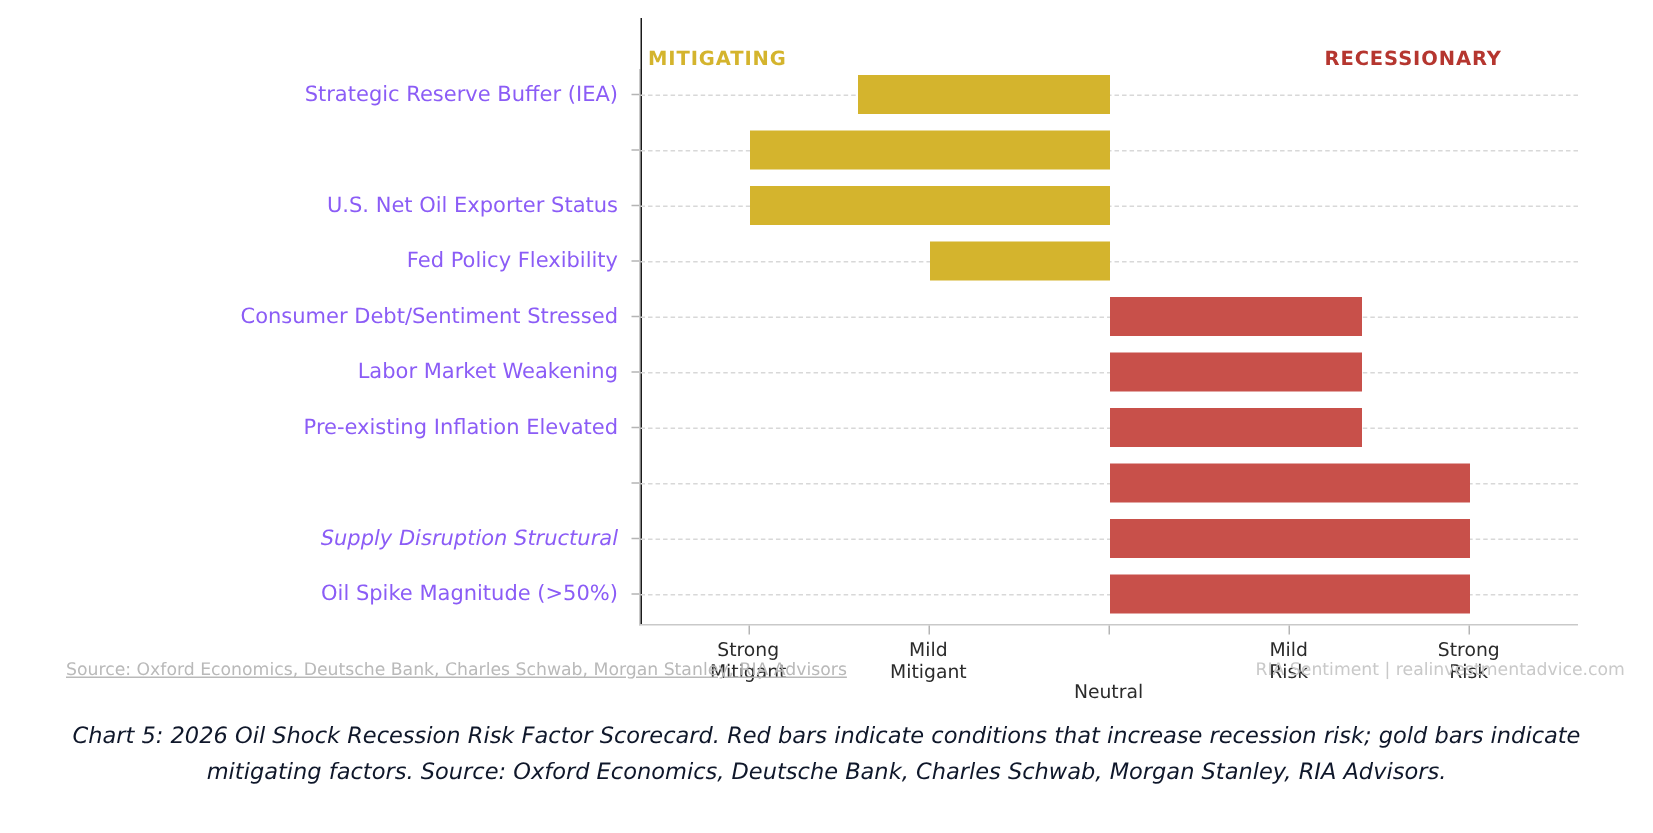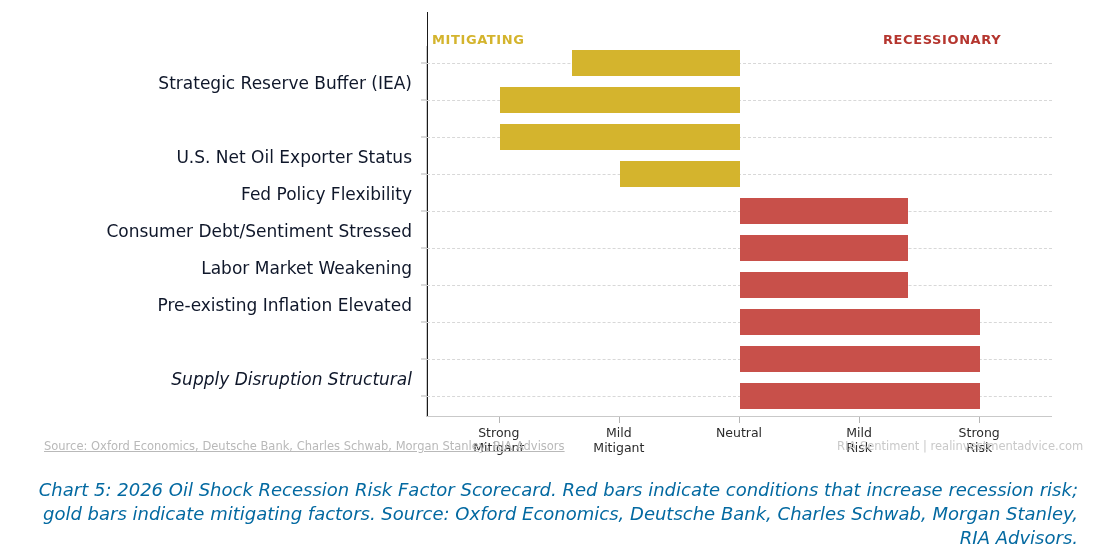--- a/index.html
+++ b/index.html
@@ -61,24 +61,23 @@
   .ylabels-layer {
     position: absolute;
     left: 0; top: 46px;
     width: 420px;
     height: 371px;
   }
   .ylabel-item {
     position: absolute;
     right: 8px;
     white-space: nowrap;
-    font-size: 17px;
-    color: #0f172a;
+    font-size: 14px;
+    color: #8b5cf6;
     transform: translateY(-50%);
-    margin-top: 20px;
   }
   .ytick {
     position: absolute;
     width: 5px;
     height: 0;
     border-top: 1px solid #b5b5b5;
     left: 421px;
     transform: translateY(-50%);
   }
 
@@ -133,26 +132,26 @@
     font-size: 11.5px;
     color: #c9c9c9;
     white-space: nowrap;
   }
 
   .caption {
     position: absolute;
     left: 24px;
     top: 478px;
     width: 1054px;
-    text-align: right;
+    text-align: center;
     font-family: "DejaVu Sans", sans-serif;
     font-style: italic;
-    font-size: 18px;
+    font-size: 15px;
     line-height: 24px;
-    color: #0369a1;
+    color: #0f172a;
   }
 </style>
 </head>
 <body>
 
 <div class="figure">
 
   <div class="side-header" id="mitigating-header">MITIGATING</div>
 
   <div class="side-header" id="recessionary-header">RECESSIONARY</div>
@@ -167,20 +166,21 @@
       <div class="ytick" style="top: 127.85px;"></div>
       <div class="ylabel-item" style="top: 164.95px;">Consumer Debt/Sentiment Stressed</div>
       <div class="ytick" style="top: 164.95px;"></div>
       <div class="ylabel-item" style="top: 202.05px;">Labor Market Weakening</div>
       <div class="ytick" style="top: 202.05px;"></div>
       <div class="ylabel-item" style="top: 239.15px;">Pre-existing Inflation Elevated</div>
       <div class="ytick" style="top: 239.15px;"></div>
       <div class="ytick" style="top: 276.25px;"></div>
       <div class="ylabel-item" style="top: 313.35px; font-style: italic;">Supply Disruption Structural</div>
       <div class="ytick" style="top: 313.35px;"></div>
+      <div class="ylabel-item" style="top: 350.45px;">Oil Spike Magnitude (&gt;50%)</div>
       <div class="ytick" style="top: 350.45px;"></div>
     </div>
 
   <div class="plot">
     <div class="zeroline"></div>
   <div class="gridline" style="top: 16.55px;"></div>
       <div class="bar mitigating" title="Strategic Reserve Buffer (IEA): -1.4" style="left: 144.86px; width: 168.14px; top: 3.55px; background: rgb(212, 180, 45);"></div>
       <div class="gridline" style="top: 53.65px;"></div>
       <div class="bar mitigating" title="Reduced Oil Intensity of GDP: -2" style="left: 72.8px; width: 240.2px; top: 40.65px; background: rgb(212, 180, 45);"></div>
       <div class="gridline" style="top: 90.75px;"></div>
@@ -206,21 +206,21 @@
       <div class="xticklabel" style="left: 72.8px;">
         <div>Strong</div>
         <div>Mitigant</div>
       </div>
       <div class="xtick" style="left: 192.9px;"></div>
       <div class="xticklabel" style="left: 192.9px;">
         <div>Mild</div>
         <div>Mitigant</div>
       </div>
       <div class="xtick" style="left: 313px;"></div>
-      <div class="xticklabel" style="left: 313px;">
+      <div class="xticklabel" style="left: 313px; margin-top: 28px;">
         <div>Neutral</div>
       </div>
       <div class="xtick" style="left: 433.1px;"></div>
       <div class="xticklabel" style="left: 433.1px;">
         <div>Mild</div>
         <div>Risk</div>
       </div>
       <div class="xtick" style="left: 553.2px;"></div>
       <div class="xticklabel" style="left: 553.2px;">
         <div>Strong</div>

